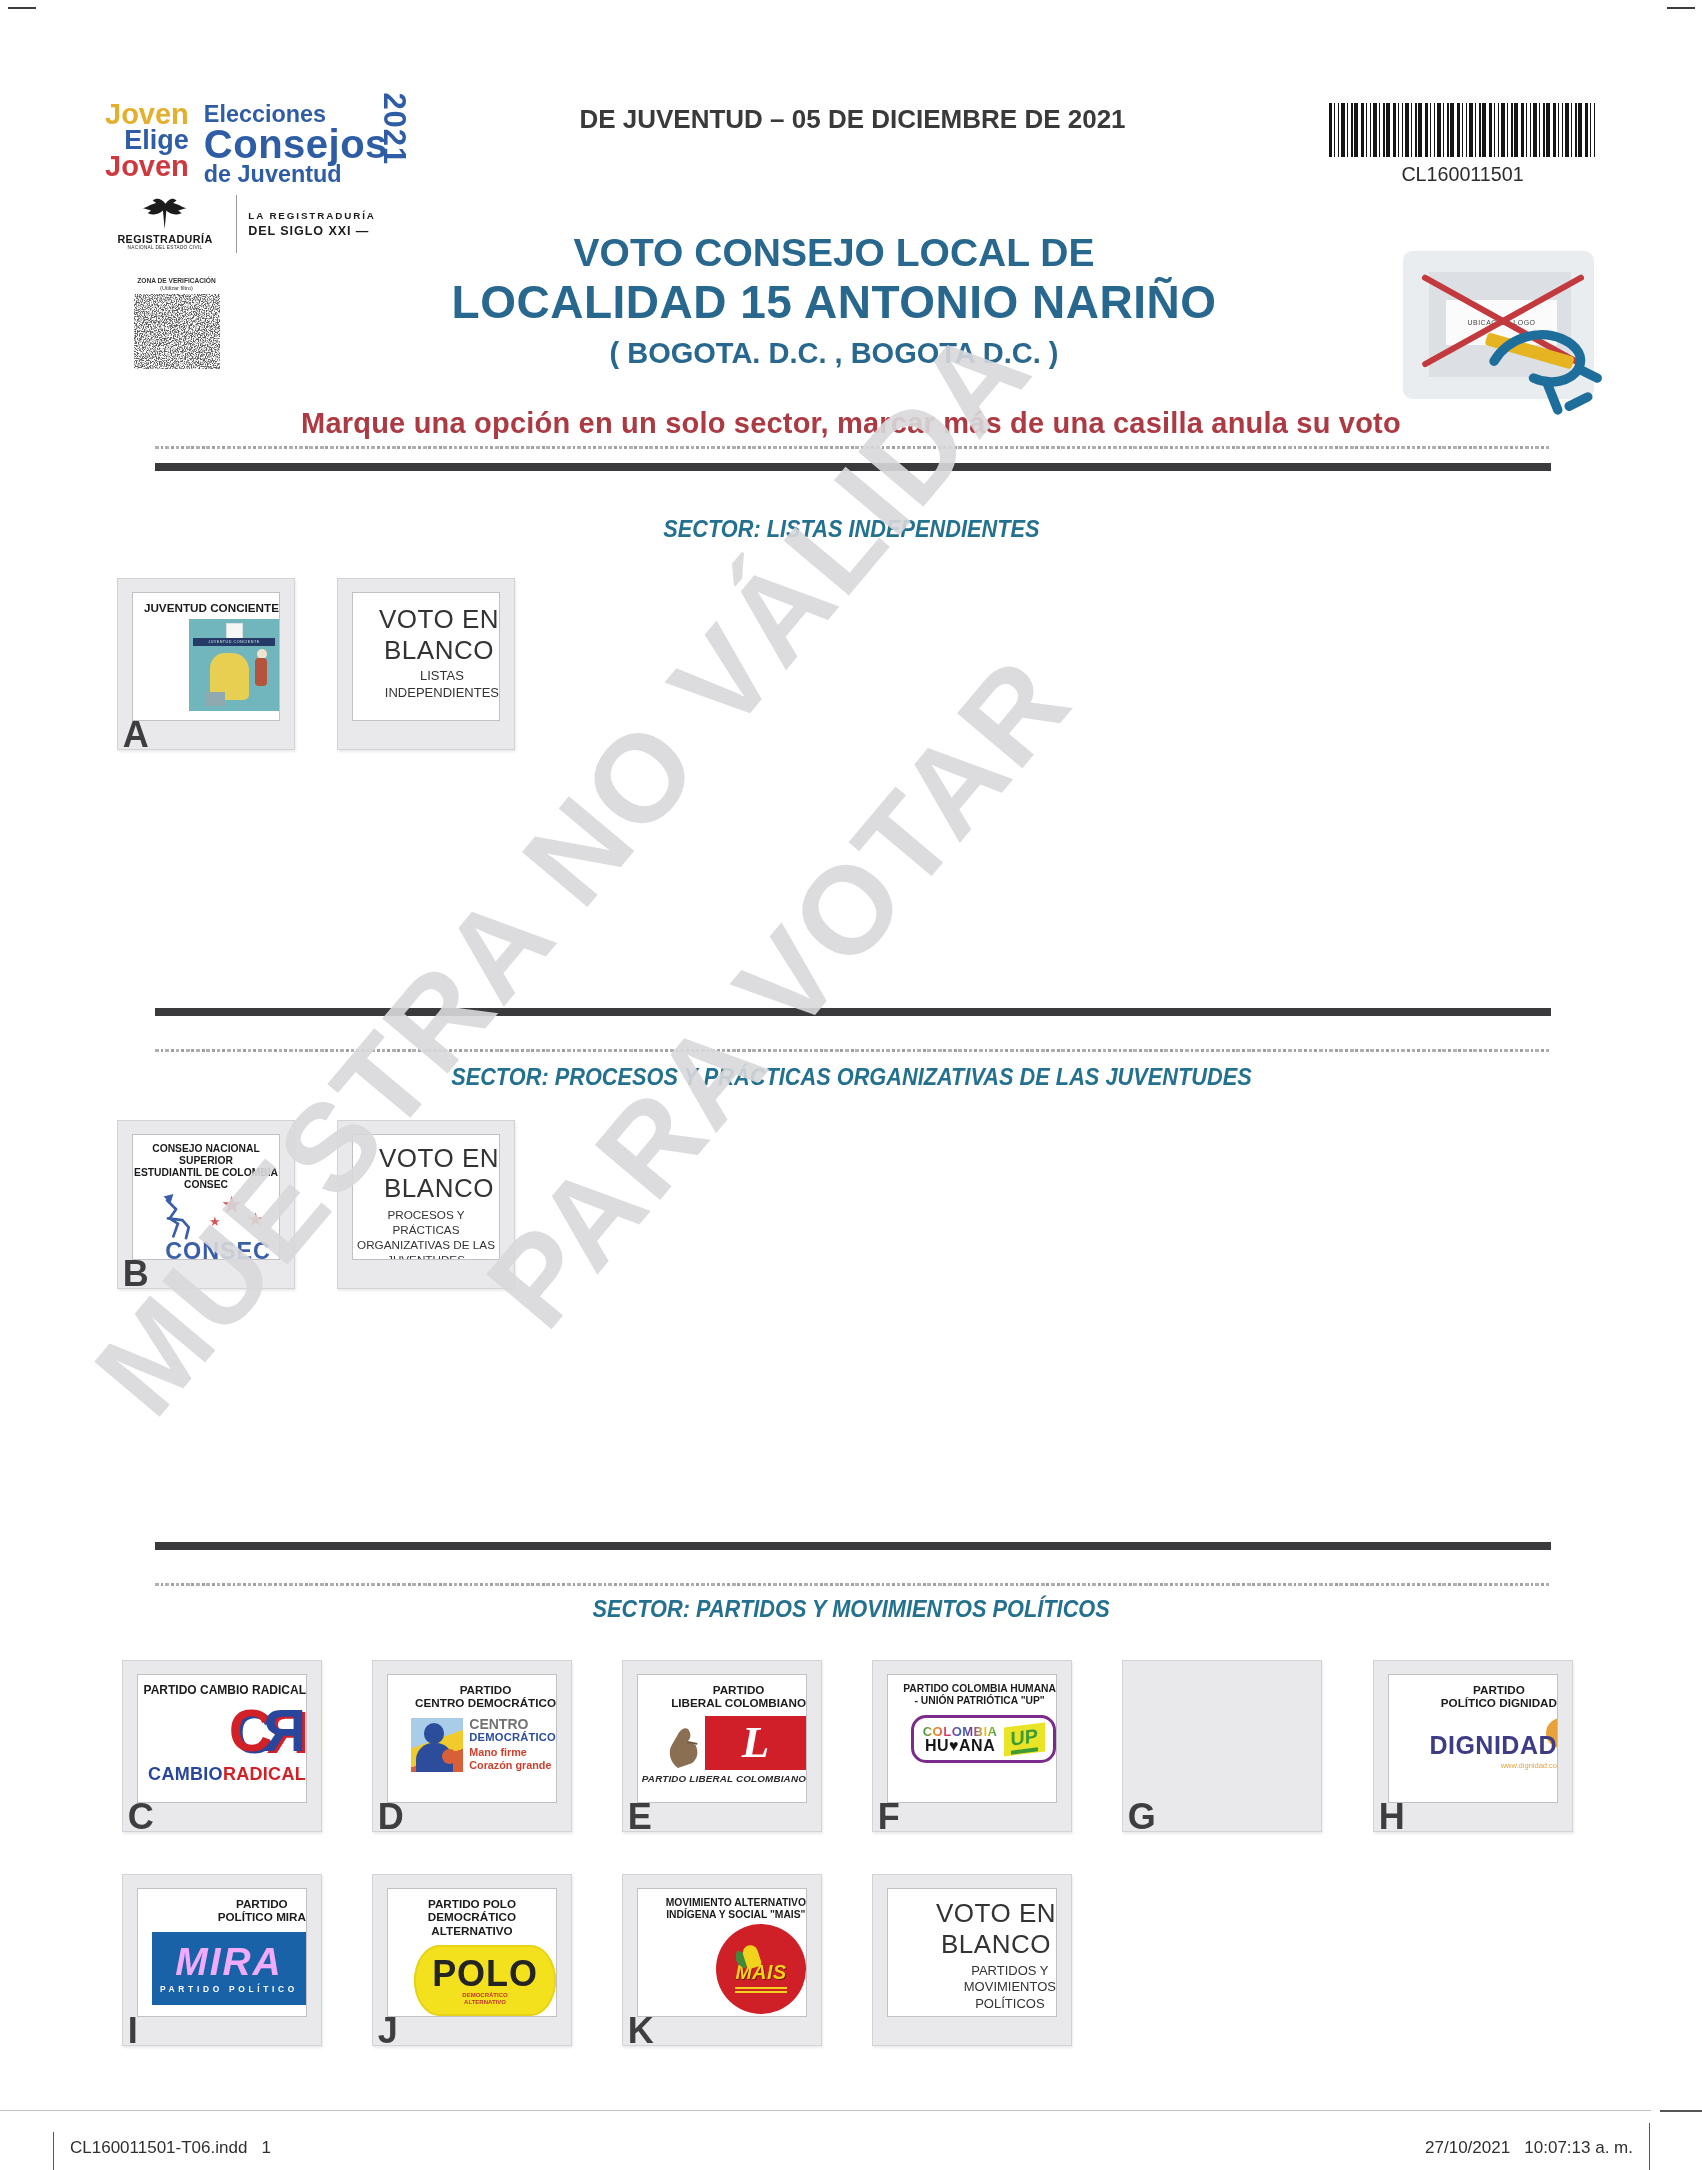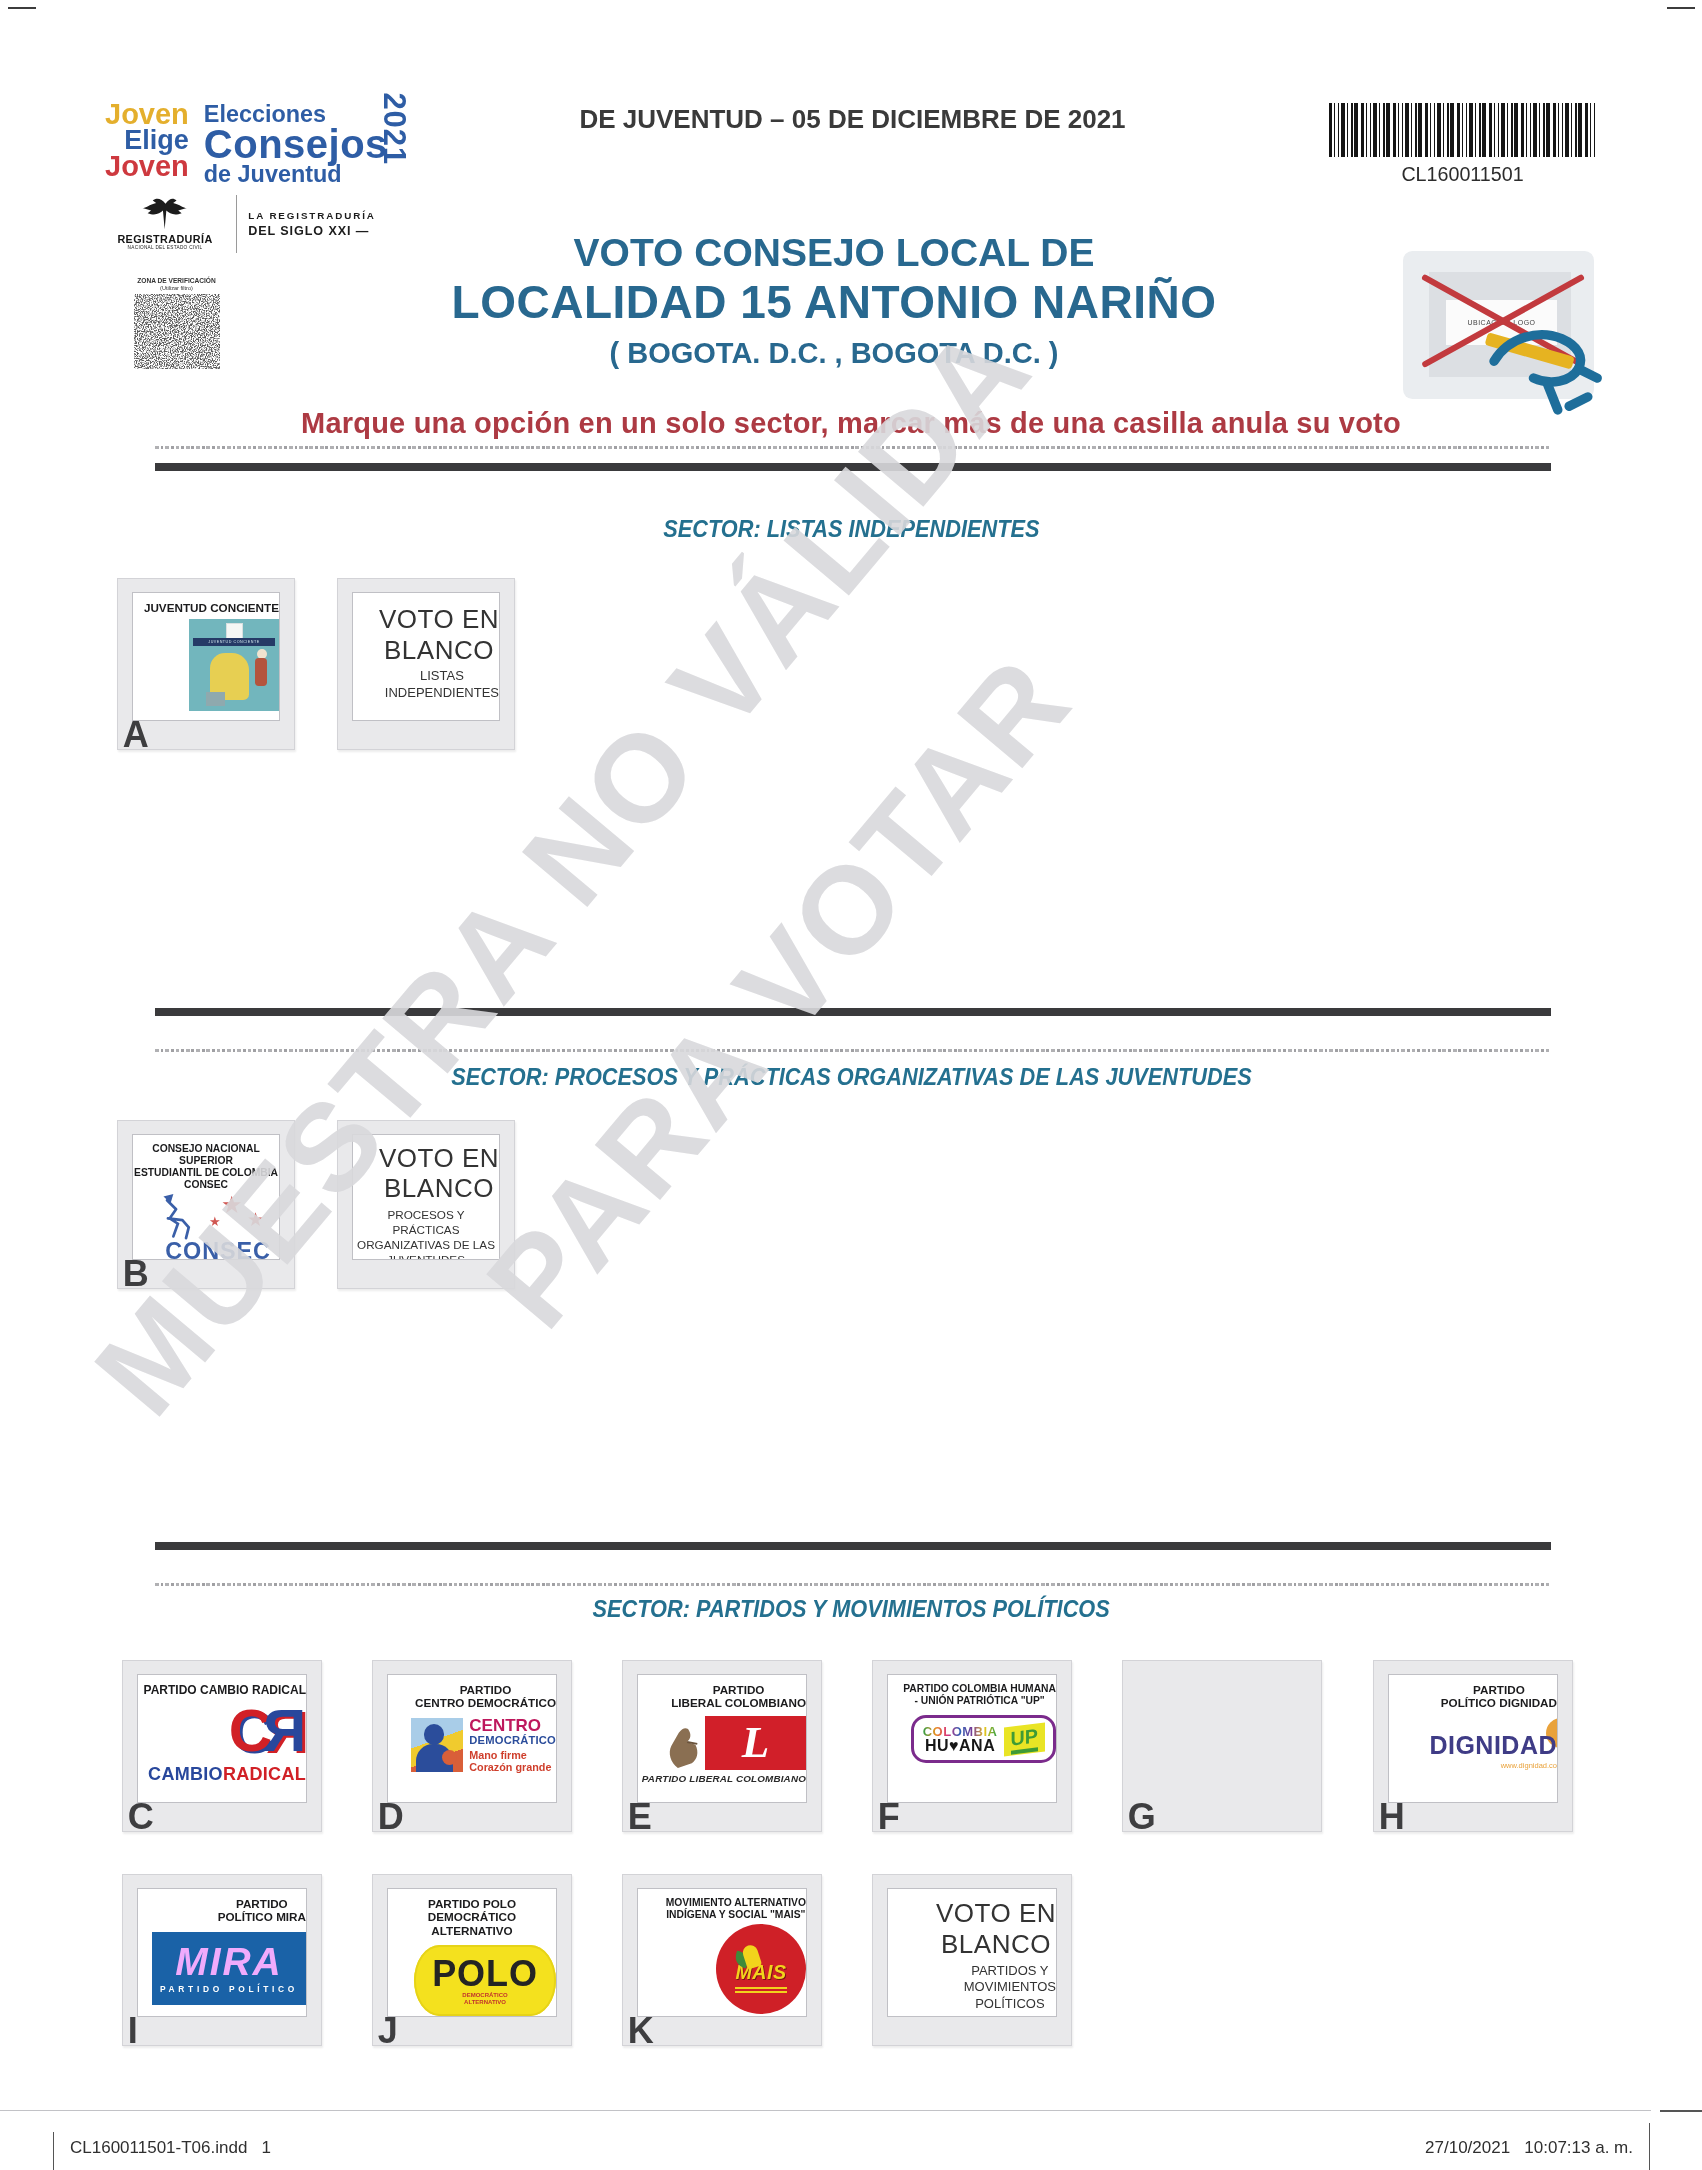--- a/index.html
+++ b/index.html
@@ -112,21 +112,21 @@
   .cr-c{font-size:60px;font-weight:900;color:#d12026;text-shadow:2.8px 1.9px 0 #28479c;line-height:1;}
   .cr-r{font-size:60px;font-weight:900;color:#28479c;text-shadow:-2.8px 1.9px 0 #d12026;line-height:1;margin-left:-9.4px;display:inline-block;transform:scaleX(-1);}
   .cr-word{font-size:18px;font-weight:900;letter-spacing:0.3px;margin-top:1.9px;}
   .cr-word .b{color:#28479c;} .cr-word .r{color:#d12026;}
 
   .cd-row{display:flex;align-items:center;gap:6.6px;margin-top:7.5px;}
   .cd-flag{position:relative;width:52px;height:54px;background:linear-gradient(160deg,#a9cde8 0 42%,#f0cb2e 42% 68%,#d95f39 68%);overflow:hidden;}
   .cd-head{position:absolute;left:13px;top:5.6px;width:20.6px;height:20.6px;border-radius:50%;background:#2b4d9b;}
   .cd-body{position:absolute;left:5.6px;bottom:-3.7px;width:37px;height:32px;border-radius:17px 17px 0 0;background:#2b4d9b;}
   .cd-heart{position:absolute;right:5.6px;bottom:7.5px;width:15px;height:15px;border-radius:50%;background:#d95f39;}
-  .cd-txt .cd1{color:#be185d;font-weight:900;font-size:17px;line-height:.95;}
+  .cd-txt .cd1{color:#737373;font-weight:900;font-size:14px;line-height:.95;}
   .cd-txt .cd2{color:#2b4d9b;font-weight:900;font-size:11.2px;letter-spacing:0.2px;}
   .cd-txt .cd3{color:#cf3f2c;font-weight:bold;font-size:10.8px;line-height:1.15;margin-top:2.8px;}
 
   .lib-row{display:flex;align-items:flex-end;gap:3.7px;margin-top:5.6px;}
   .lib-flag{width:101px;height:54px;background:#d11f29;position:relative;display:flex;align-items:center;justify-content:center;}
   .lib-l{font-family:"Liberation Serif",serif;font-style:italic;font-weight:bold;font-size:45px;color:#fff;line-height:1;}
   .lib-cap{font-style:italic;font-weight:bold;font-size:9.8px;color:#2a2a2a;margin-top:3.7px;letter-spacing:0.2px;}
 
   .f-logo{border:3.7px solid #7b2b8c;border-radius:15px;padding:6.6px 8.4px;display:flex;align-items:center;gap:6.6px;margin-top:8.4px;}
   .f-col{display:flex;flex-direction:column;align-items:center;line-height:1;}

